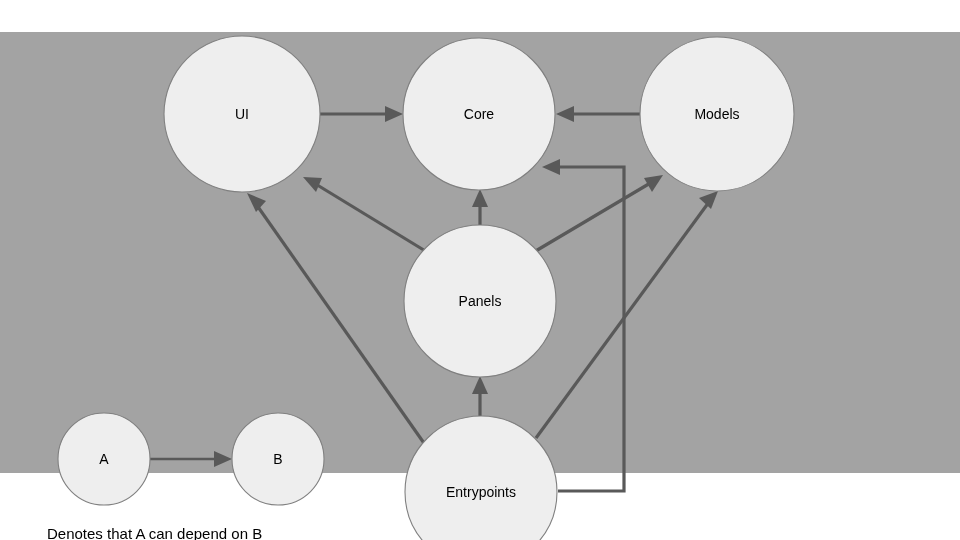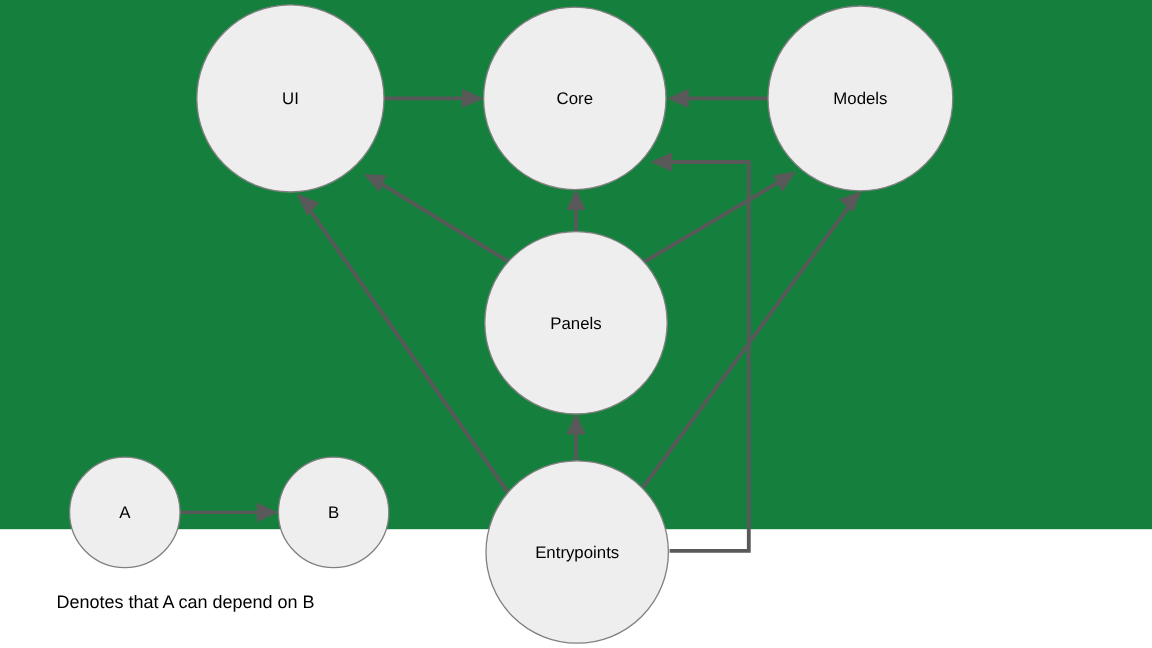--- a/index.html
+++ b/index.html
@@ -11,21 +11,22 @@
   body {
     width: 960px;
     height: 540px;
     overflow: hidden;
     font-family: "Liberation Sans", sans-serif;
   }
   #canvas-root {
     position: relative;
     width: 960px;
     height: 441px;
-    background: #15803d;
+    background: #a3a3a3;
+    margin-top: 32px;
   }
   svg#diagram {
     position: absolute;
     top: 0;
     left: 0;
     width: 960px;
     height: 540px;
     display: block;
   }
   .node-circle {

